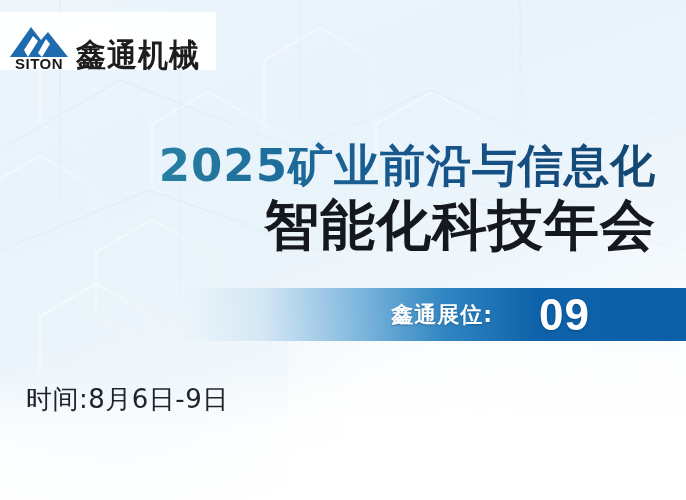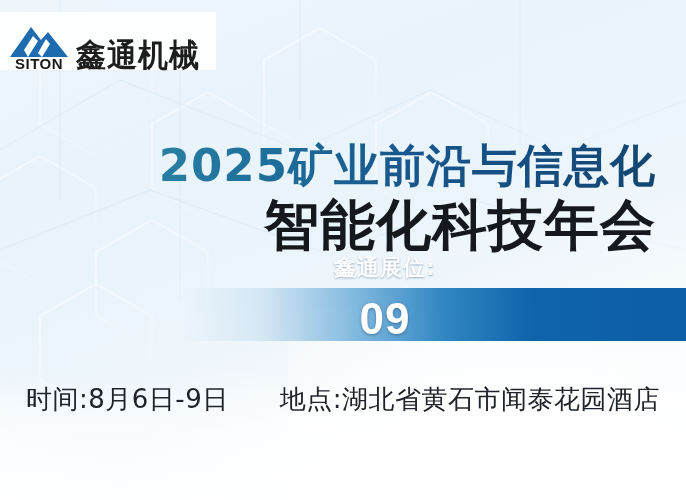--- a/index.html
+++ b/index.html
@@ -134,38 +134,38 @@
        rgba(96,166,214,.75) 34%,
        rgba(34,126,190,.93) 52%,
        #0e63aa 70%,
        #0d5fa6 100%);
     display:flex;
     align-items:center;
     justify-content:flex-end;
     padding-right:96px;
     gap:14px;
     z-index:4;
-    flex-direction:column;
   }
   .booth-label{
     font-size:22px;
     font-weight:700;
     color:#ffffff;
     letter-spacing:1px;
     white-space:nowrap;
     text-shadow:0 1px 2px rgba(0,40,80,.35);
   }
   .booth-number{
     font-size:44px;
     font-weight:700;
     color:#ffffff;
     line-height:1;
     letter-spacing:1px;
     font-family:"Liberation Sans",sans-serif;
     text-shadow:0 1px 3px rgba(0,40,80,.4);
+    margin-left:32px;
   }
 
   
   .info-row{
     position:absolute;
     left:0; right:0;
     top:370px;
     display:flex;
     align-items:baseline;
     justify-content:space-between;
@@ -235,16 +235,15 @@
     <div class="title-2">智能化科技年会</div>
   </div>
 
   <div class="booth-bar">
     <span class="booth-label">鑫通展位:</span>
     <span class="booth-number">09</span>
   </div>
 
   <div class="info-row">
     <div class="info-item">时间:8月6日-9日</div>
-    <div class="info-item">地点:湖北省黄石市闻泰花园酒店</div>
   </div>
 
 </div>
 
 </body></html>

